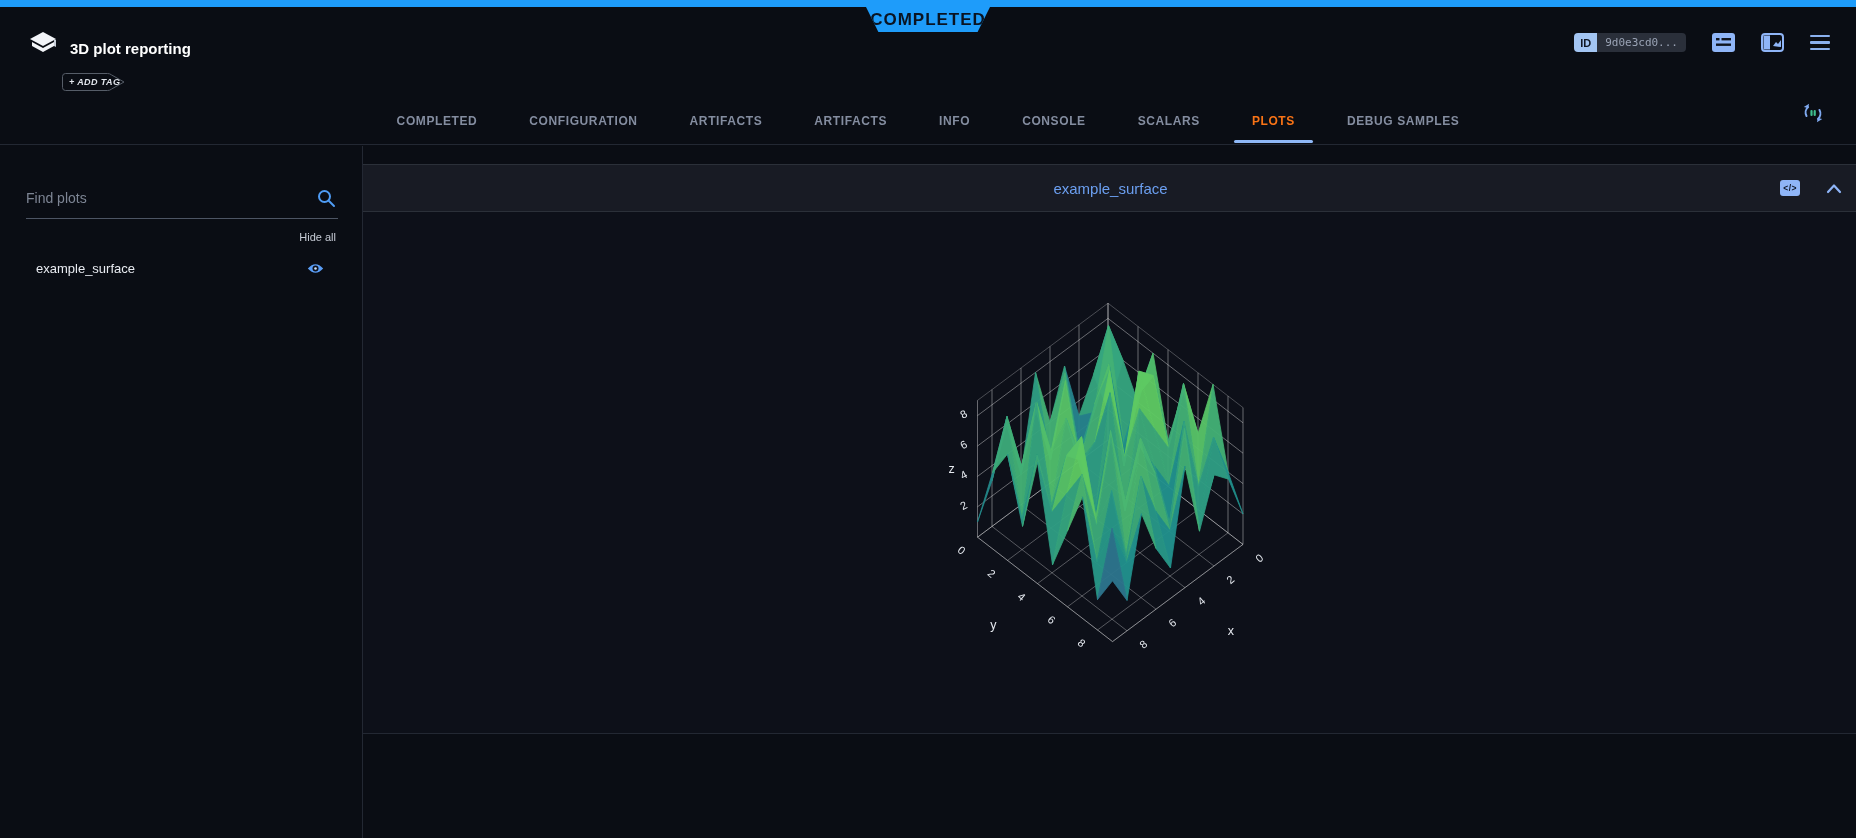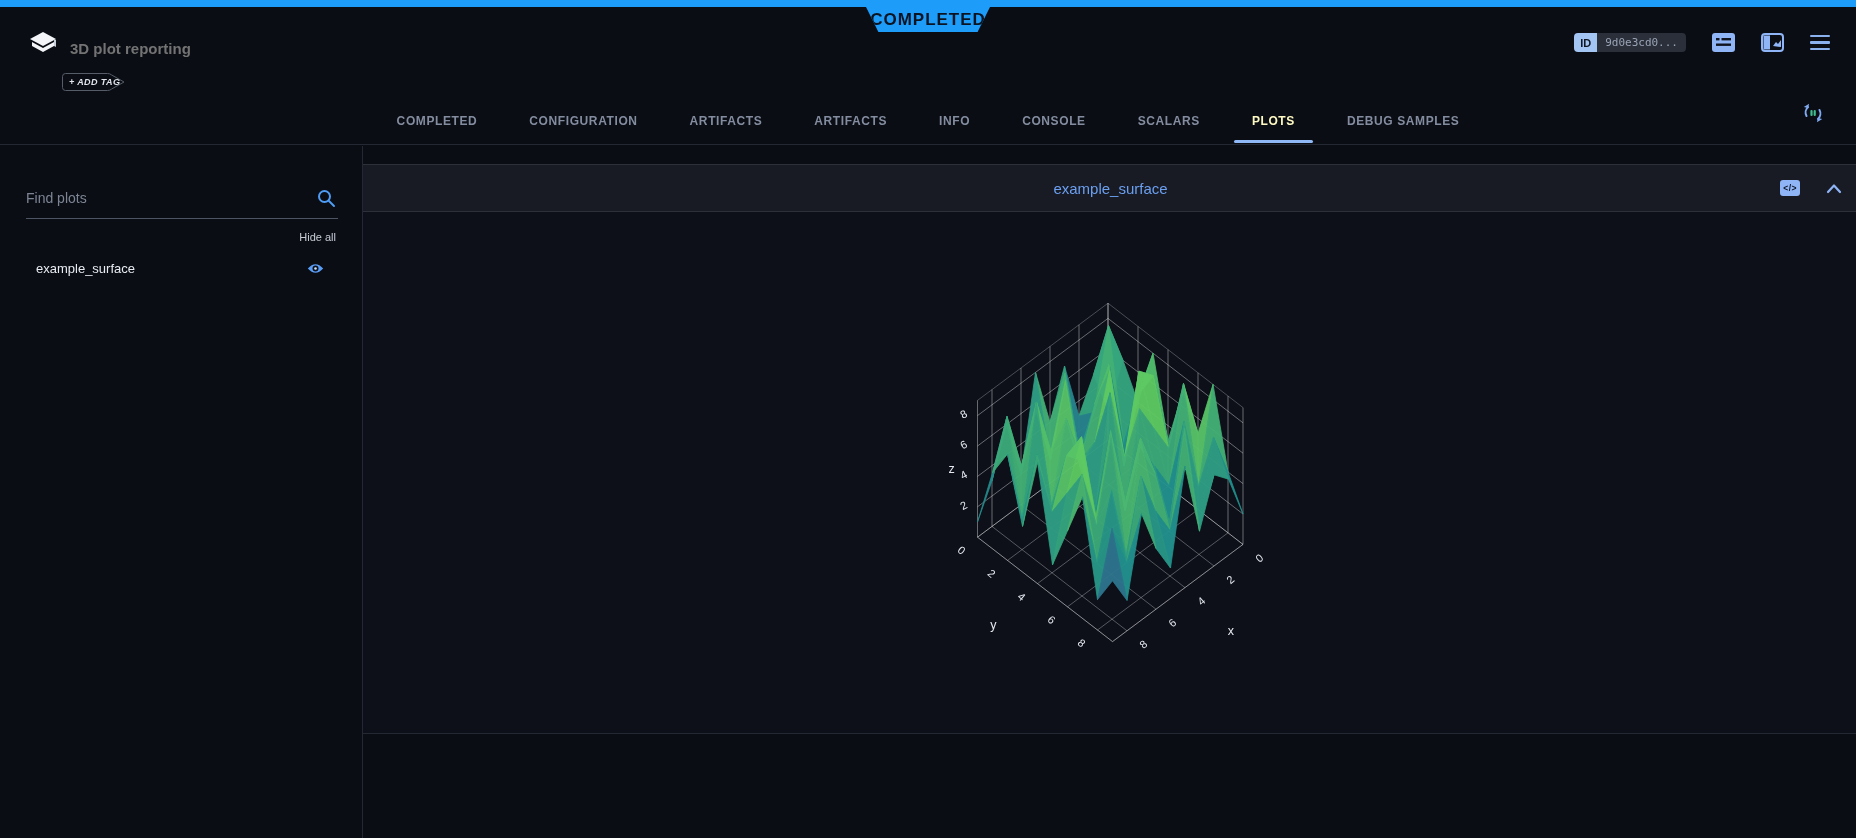--- a/index.html
+++ b/index.html
@@ -14,21 +14,21 @@
   .top-strip { position:absolute; top:0; left:0; width:1856px; height:7px; background:#1e9cfa; z-index:5; }
   .status-ribbon {
     position:absolute; top:7px; left:866px; width:124px; height:25px; z-index:5;
     background:#1e9cfa; clip-path:polygon(0 0,100% 0,90% 100%,10% 100%);
     display:flex; align-items:center; justify-content:center;
     font-size:17px; font-weight:bold; letter-spacing:1px; color:#0a1422;
   }
   
   .app-header { position:absolute; top:7px; left:0; width:1856px; height:78px; }
   .logo { position:absolute; left:28px; top:24px; width:30px; height:28px; }
-  .exp-title { position:absolute; left:70px; top:33px; font-size:15px; font-weight:bold; color:#737373; }
+  .exp-title { position:absolute; left:70px; top:33px; font-size:15px; font-weight:bold; color:#ffffff; }
   .add-tag { position:absolute; left:62px; top:66px; width:64px; height:19px; cursor:pointer;font-style:italic; }
   .add-tag svg { position:absolute; left:0; top:0; }
   .add-tag span {
     position:absolute; left:7px; top:4px; font-size:9px; font-weight:bold;
     letter-spacing:.4px; color:#e2e6ec; white-space:nowrap;
   }
   .header-right { position:absolute; right:26px; top:26px; display:flex; align-items:center; gap:26px; }
   .id-badge { display:flex; align-items:stretch; height:19px; font-size:11px; }
   .id-chip { background:#a3c5f3; color:#101724; font-weight:bold; border-radius:4px 0 0 4px; display:flex; align-items:center; padding:0 6px; }
   .id-value { background:#2a2f3a; color:#9aa3b5; font-family:"DejaVu Sans Mono", monospace; font-size:11px; border-radius:0 4px 4px 0; display:flex; align-items:center; padding:0 8px; }
@@ -38,21 +38,21 @@
   
   .tab-bar {
     position:absolute; top:85px; left:0; width:1856px; height:60px;
     border-bottom:1px solid #232833;
     display:flex; justify-content:center; align-items:flex-end; gap:40px;
   }
   .tab {
     position:relative; padding:0 6px 16px 6px; font-size:12px; font-weight:bold;
     letter-spacing:.6px; color:#848da0; cursor:pointer; white-space:nowrap;
   }
-  .tab.active { color:#fef9c3; }
+  .tab.active { color:#f97316; }
   .tab.active::after {
     content:""; position:absolute; left:-12px; right:-12px; bottom:1px; height:3px;
     background:#8fb8f7; border-radius:2px;
   }
   .refresh-btn { position:absolute; right:30px; bottom:14px; cursor:pointer; }
   
   .content { position:absolute; top:146px; left:2px; width:1856px; height:692px; display:flex; }
   .sidebar { width:361px; height:100%; border-right:1px solid #232833; position:relative; }
   .search-row { position:relative; margin:40px 24px 0 24px; border-bottom:1px solid #4d5564; }
   .search-input {

